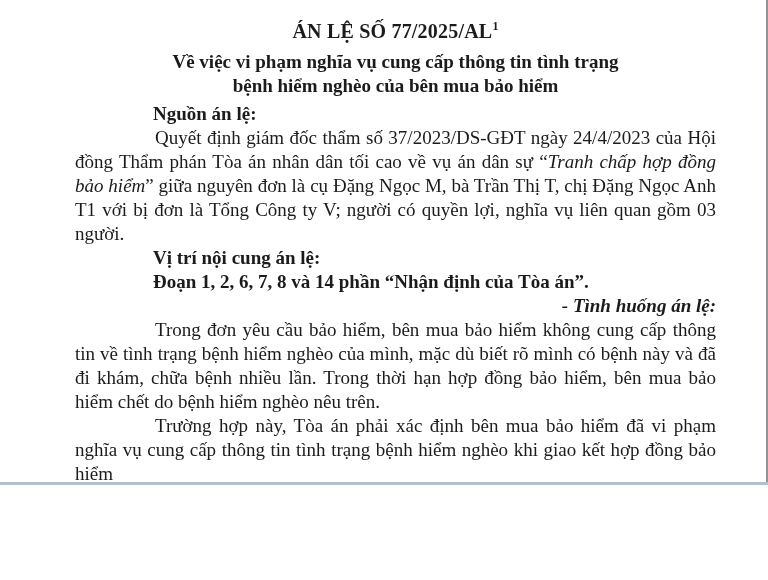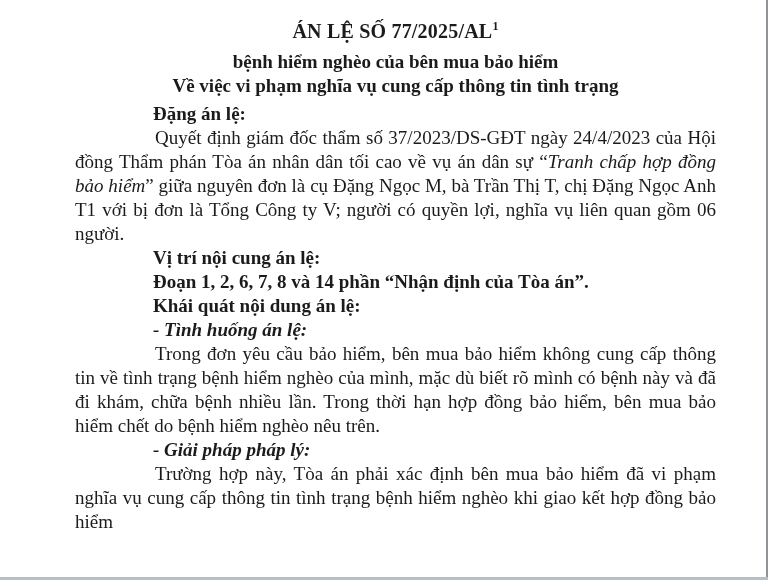--- a/index.html
+++ b/index.html
@@ -3,21 +3,21 @@
 <meta charset="utf-8">
 <style>
   html, body {
     margin: 0;
     padding: 0;
     background: #ffffff;
   }
   .page {
     position: relative;
     width: 768px;
-    height: 580px;
+    height: 485px;
     overflow: hidden;
     background: #ffffff;
     font-family: "Liberation Serif", "DejaVu Serif", serif;
     color: #1b1b1b;
     font-size: 19px;
     line-height: 24px;
   }
   .content {
     padding: 18px 52px 0 75px;
   }
@@ -49,20 +49,21 @@
   .source-para { margin-top: 0; }
   .heading {
     font-weight: bold;
     margin: 0 0 0 78px;
   }
   .heading.first { margin-top: 4px; }
   .heading-italic {
     font-weight: bold;
     font-style: italic;
     margin: 0 0 0 78px;
+    text-align: right;
   }
   .plain-line {
     margin: 0 0 0 78px;
     font-weight: bold;
   }
   .italic-run { font-style: italic; }
   .right-edge {
     position: absolute;
     top: 0;
     right: 0;
@@ -83,40 +84,38 @@
 <body>
 
 <div class="page">
   <div class="content">
 
     <div class="doc-title">
       <span>ÁN LỆ SỐ 77/2025/AL</span><sup>1</sup>
     </div>
 
     <div class="doc-subtitle">
+      <div>Về việc vi phạm nghĩa vụ cung cấp thông tin tình trạng</div>
       <div>bệnh hiểm nghèo của bên mua bảo hiểm</div>
-      <div>Về việc vi phạm nghĩa vụ cung cấp thông tin tình trạng</div>
     </div>
 
 
-    <p class="heading first">Đặng án lệ:</p>
+    <p class="heading first">Nguồn án lệ:</p>
 
-    <p class="para source-para"><span>Quyết định giám đốc thẩm số 37/2023/DS-GĐT ngày 24/4/2023 của Hội đồng Thẩm phán Tòa án nhân dân tối cao về vụ án dân sự “</span><span class="italic-run">Tranh chấp hợp đồng bảo hiểm</span><span>” giữa nguyên đơn là cụ Đặng Ngọc M, bà Trần Thị T, chị Đặng Ngọc Anh T1 với bị đơn là Tổng Công ty V; người có quyền lợi, nghĩa vụ liên quan gồm 06 người.</span></p>
+    <p class="para source-para"><span>Quyết định giám đốc thẩm số 37/2023/DS-GĐT ngày 24/4/2023 của Hội đồng Thẩm phán Tòa án nhân dân tối cao về vụ án dân sự “</span><span class="italic-run">Tranh chấp hợp đồng bảo hiểm</span><span>” giữa nguyên đơn là cụ Đặng Ngọc M, bà Trần Thị T, chị Đặng Ngọc Anh T1 với bị đơn là Tổng Công ty V; người có quyền lợi, nghĩa vụ liên quan gồm 03 người.</span></p>
 
     <p class="heading">Vị trí nội cung án lệ:</p>
 
     <p class="plain-line">Đoạn 1, 2, 6, 7, 8 và 14 phần “Nhận định của Tòa án”.</p>
 
-    <p class="heading">Khái quát nội dung án lệ:</p>
 
     <p class="heading-italic">- Tình huống án lệ:</p>
 
     <p class="para">Trong đơn yêu cầu bảo hiểm, bên mua bảo hiểm không cung cấp thông tin về tình trạng bệnh hiểm nghèo của mình, mặc dù biết rõ mình có bệnh này và đã đi khám, chữa bệnh nhiều lần. Trong thời hạn hợp đồng bảo hiểm, bên mua bảo hiểm chết do bệnh hiểm nghèo nêu trên.</p>
 
-    <p class="heading-italic">- Giải pháp pháp lý:</p>
 
     <p class="para">Trường hợp này, Tòa án phải xác định bên mua bảo hiểm đã vi phạm nghĩa vụ cung cấp thông tin tình trạng bệnh hiểm nghèo khi giao kết hợp đồng bảo hiểm</p>
 
   </div>
 
   <div class="right-edge"></div>
   <div class="bottom-edge"></div>
 </div>
 
 </body></html>

